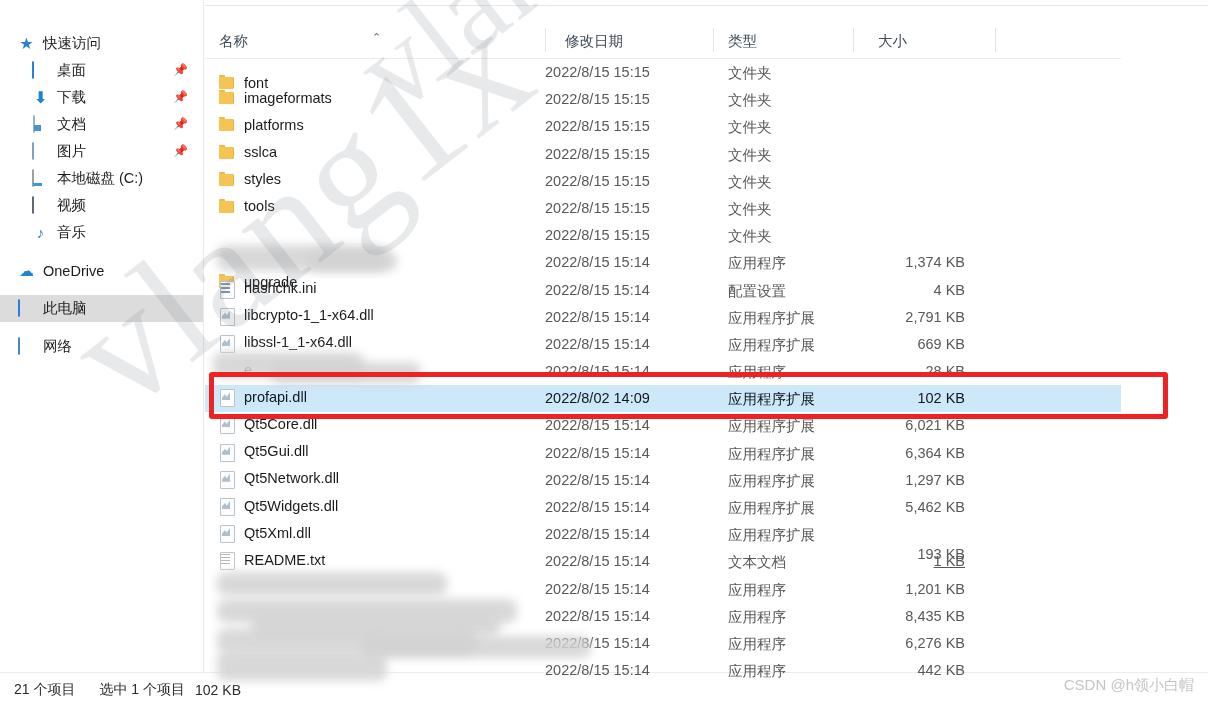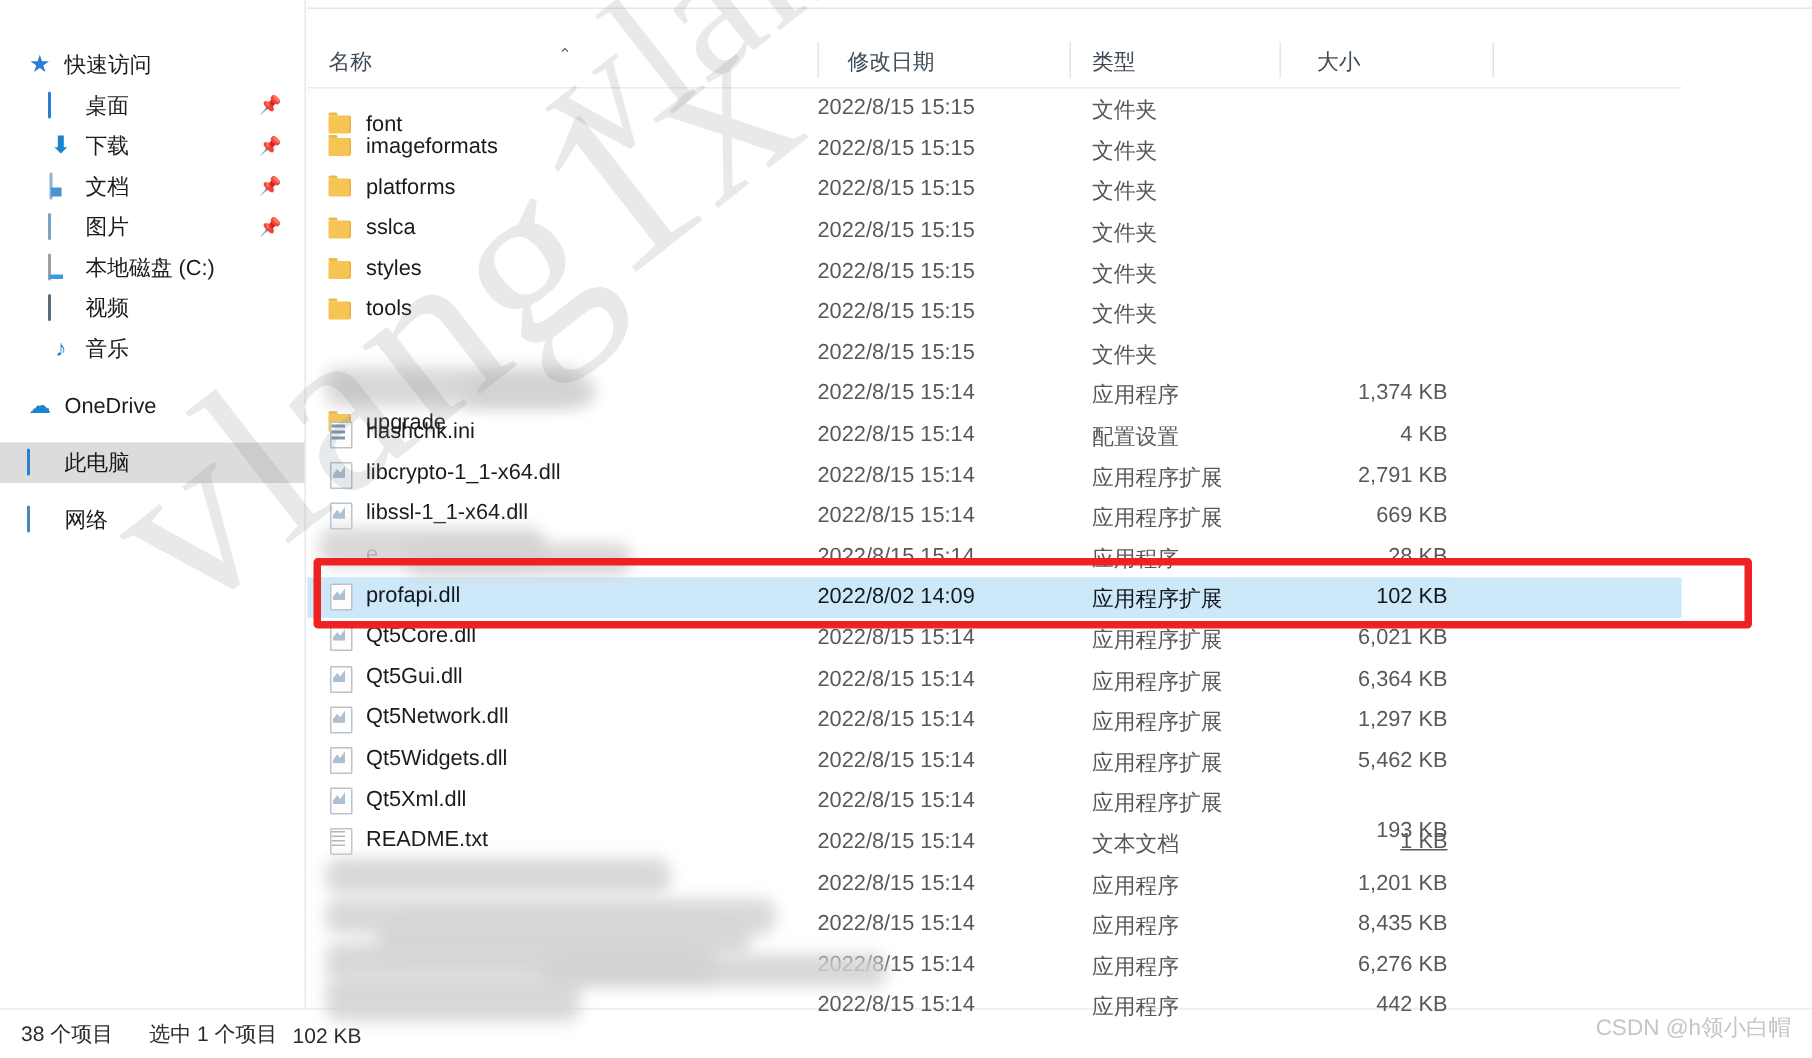--- a/index.html
+++ b/index.html
@@ -725,21 +725,21 @@
       <div class="redact" style="left: 12px; top: 577px; width: 300px; height: 24px; z-index: 6;"></div>
       <div class="redact" style="left: 46px; top: 593px; width: 250px; height: 22px; z-index: 6;"></div>
       <div class="redact" style="left: 12px; top: 606.2px; width: 260px; height: 26px; z-index: 6;"></div>
       <div class="redact" style="left: 156px; top: 614.2px; width: 230px; height: 22px; z-index: 6;"></div>
       <div class="redact" style="left: 12px; top: 629.4px; width: 170px; height: 30px; z-index: 6;"></div>
     </div>
 
   <div class="red-box"></div>
 
   <div class="statusbar">
-    <span class="sb-a">38 个项目</span>
+    <span class="sb-a">21 个项目</span>
     <span class="sb-b">选中 1 个项目</span>
     <span class="sb-c">102 KB</span>
   </div>
 
   <div class="csdn">CSDN @h领小白帽</div>
 </div>
 
 <div class="watermark">
   <span class="wm-text wm-a">vlang1x</span>
   <span class="wm-text wm-b">vlang1x</span>

